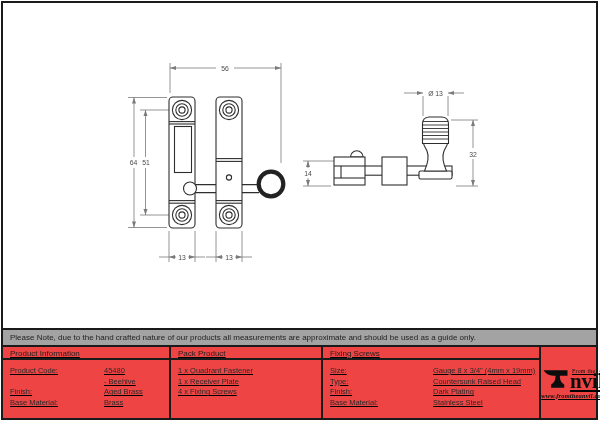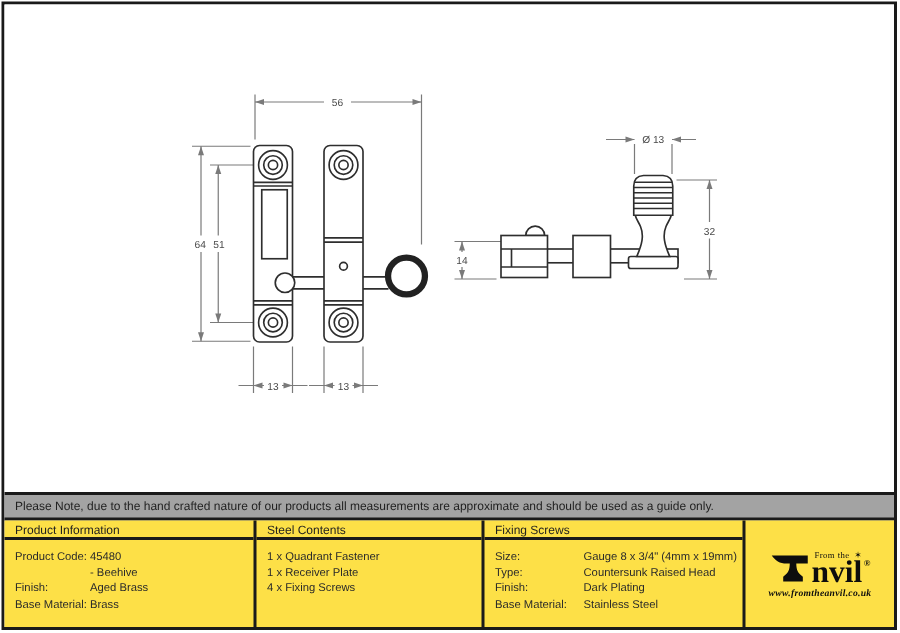--- a/index.html
+++ b/index.html
@@ -2,29 +2,29 @@
 <html><head>
 <meta charset="utf-8">
 <style>
   html,body{margin:0;padding:0;background:#ffffff;}
   *{box-sizing:border-box;}
   .stage{position:relative;width:600px;height:422px;background:#fff;font-family:"Liberation Sans",sans-serif;overflow:hidden;}
   .page{position:absolute;left:1px;top:1px;width:597px;height:419px;border:2px solid #1a1a1a;display:flex;flex-direction:column;background:#fff;}
   .drawing-area{position:relative;flex:0 0 327px;border-bottom:2px solid #1a1a1a;background:#fff;}
   .drawing-area svg{position:absolute;left:0;top:0;}
   .note-bar{flex:0 0 17px;border-bottom:2px solid #1a1a1a;display:flex;align-items:center;padding:0 7px;font-size:8px;color:#1f1f1f;background:#a3a3a3;}
-  .info-table{flex:1;display:flex;flex-direction:row;background:#fde047;}
+  .info-table{flex:1;display:flex;flex-direction:row;background:#ef4444;text-decoration:underline;}
   .col{display:flex;flex-direction:column;}
   .col.c1{flex:0 0 168px;border-right:2px solid #1a1a1a;}
   .col.c2{flex:0 0 152px;border-right:2px solid #1a1a1a;}
   .col.c3{flex:0 0 168px;border-right:2px solid #1a1a1a;}
   .col.c4{flex:1;align-items:center;justify-content:center;}
   .cell-header{flex:0 0 13px;border-bottom:2px solid #1a1a1a;font-size:8px;color:#1f1f1f;padding:1px 7px 0 7px;display:flex;align-items:center;}
   .cell-body{flex:1;padding:6px 4px 0 7px;font-size:7.5px;color:#2a2a2a;line-height:10.6px;}
-  .kv{display:flex;}
+  .kv{display:flex;gap:44px;}
   .kv .k{flex:0 0 50px;}
   .c3 .kv .k{flex:0 0 59px;}
   .kv .v{flex:1;white-space:nowrap;}
   .list-line{white-space:nowrap;}
   
   .logo{display:flex;flex-direction:column;align-items:center;color:#0d0d0d;}
   .logo-top{display:flex;flex-direction:row;align-items:flex-end;}
   .logo-right{display:flex;flex-direction:column;align-items:flex-start;margin-left:1px;}
   .logo-tagline{font-size:5.8px;font-family:"Liberation Serif",serif;letter-spacing:0.3px;display:flex;align-items:center;gap:3px;margin-bottom:-2px;margin-left:2px;}
   .logo-star{font-size:6px;line-height:6px;}
@@ -204,21 +204,21 @@
             <span class="v">Aged Brass</span>
           </div>
           <div class="kv">
             <span class="k">Base Material:</span>
             <span class="v">Brass</span>
           </div>
         </div>
       </div>
 
       <div class="col c2">
-        <div class="cell-header">Steel Contents</div>
+        <div class="cell-header">Pack Product</div>
         <div class="cell-body">
           <div class="list-line">1 x Quadrant Fastener</div>
           <div class="list-line">1 x Receiver Plate</div>
           <div class="list-line">4 x Fixing Screws</div>
         </div>
       </div>
 
       <div class="col c3">
         <div class="cell-header">Fixing Screws</div>
         <div class="cell-body">

